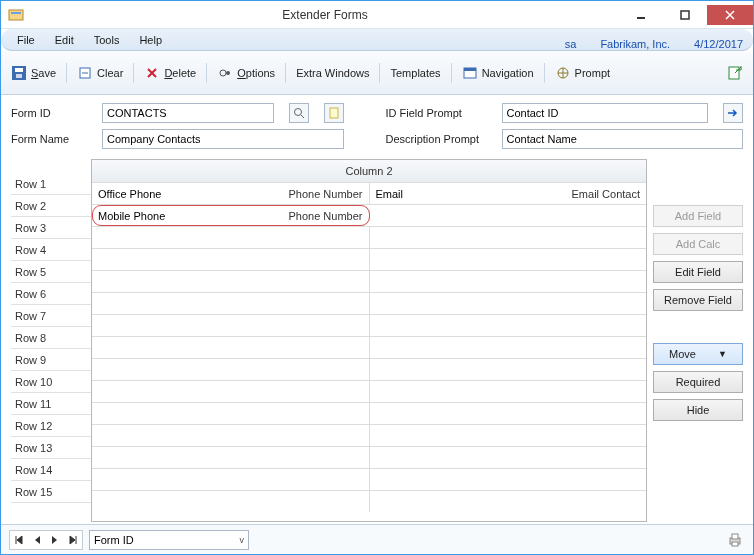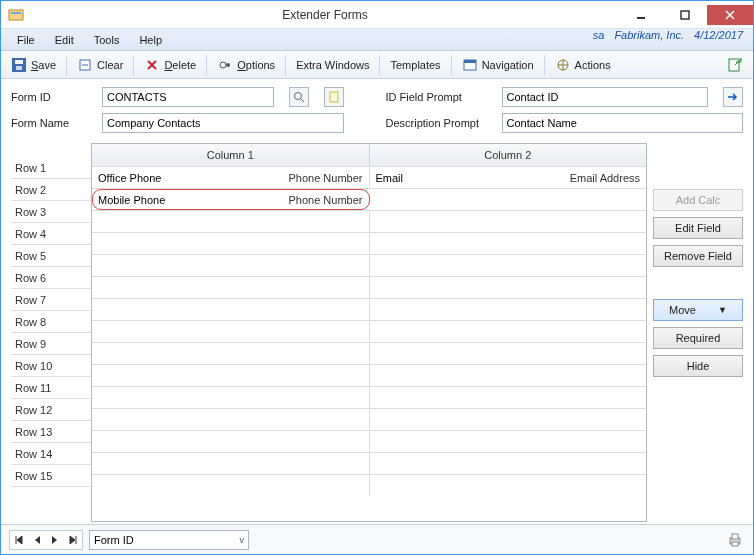--- a/index.html
+++ b/index.html
@@ -4,25 +4,25 @@
 <style>
   * { box-sizing: border-box; font-family: "Segoe UI", Tahoma, sans-serif; font-size: 11px; }
   html,body { margin:0; padding:0; }
   .window { width:754px; height:555px; border:1px solid #3c9ae6; background:#fff; display:flex; flex-direction:column; }
   .titlebar { height:28px; background:#fff; display:flex; align-items:center; border-bottom:1px solid #d8e6f2; }
   .titlebar .icon { width:22px; height:22px; margin:0 4px; display:flex; align-items:center; justify-content:center; }
   .titlebar .title { flex:1; text-align:center; color:#333; font-size:12px; }
   .winbtn { width:44px; height:20px; display:flex; align-items:center; justify-content:center; color:#555; }
   .winbtn.close { background:#c75050; color:#fff; width:46px; height:20px; }
   .winbtn svg { pointer-events:none; }
-  .menubar { height:22px; background:linear-gradient(#e9f1fa,#dce8f6); border-bottom:1px solid #b7cde2; display:flex; align-items:stretch; padding:0 6px; }
+  .menubar { height:22px; background:linear-gradient(#e9f1fa,#dce8f6); border-bottom:1px solid #b7cde2; display:flex; align-items:stretch; padding:0 6px;border-radius:11px; }
   .menuitem { padding:0 10px; display:flex; align-items:center; color:#1a1a1a; }
   .menubar .spacer { flex:1; }
-  .menubar .info { display:flex; align-items:flex-start; gap:10px; color:#1a4fad; padding-right:4px;font-style:italic;}
-  .toolbar { height:28px; background:linear-gradient(#f9fbfd,#ebf1f8); border-bottom:1px solid #c3d3e4; display:flex; align-items:center; padding:0 4px; gap:2px; }
+  .menubar .info { display:flex; align-items:flex-end; gap:24px; color:#1a4fad; padding-right:4px;}
+  .toolbar { height:44px; background:linear-gradient(#f9fbfd,#ebf1f8); border-bottom:1px solid #c3d3e4; display:flex; align-items:center; padding:0 4px; gap:2px; }
   .tbtn { display:flex; align-items:center; gap:4px; padding:2px 6px; color:#222; }
   .tbtn .u { text-decoration:underline; }
   .tsep { width:1px; height:20px; background:#c8d6e6; margin:0 2px; }
   .tbicon { width:16px; height:16px; display:flex; align-items:center; justify-content:center; }
   .toolbar .spacer { flex:1; }
   .form-area { padding:8px 10px 4px 10px; display:grid; grid-template-columns: 85px 1fr 30px 110px 1fr; column-gap:6px; row-gap:6px; align-items:center; }
   .lbl { color:#222; }
   .inputbox { border:1px solid #a9b7c7; background:#fff; height:20px; padding:0 4px; display:flex; align-items:center; overflow:hidden; white-space:nowrap; }
   .inputwrap { display:flex; align-items:center; gap:15px; }
   .iconbtn { width:20px; height:20px; border:1px solid #a9b7c7; background:#f4f7fa; display:flex; align-items:center; justify-content:center; }
@@ -167,21 +167,21 @@
       <span>Navigation</span>
     </div>
     <div class="tsep"></div>
     <div class="tbtn">
       <span class="tbicon">
           <svg width="14" height="14">
             <circle cx="7" cy="7" r="5" fill="none" stroke="#8a7a2a"></circle>
             <path d="M7 2 L7 12 M2 7 L12 7" stroke="#8a7a2a"></path>
           </svg>
         </span>
-      <span>Actions</span>
+      <span>Prompt</span>
     </div>
     <div class="spacer"></div>
     <div class="tbtn">
       <span class="tbicon">
           <svg width="16" height="16">
             <rect x="2" y="2" width="10" height="12" fill="#fff" stroke="#2a8a3a"></rect>
             <path d="M9 5 L14 5 L14 1" fill="none" stroke="#2a8a3a"></path>
             <path d="M8 8 L14 2" stroke="#2a8a3a"></path>
           </svg>
         </span>
@@ -244,32 +244,31 @@
           <div class="rowlabel">Row 9</div>
           <div class="rowlabel">Row 10</div>
           <div class="rowlabel">Row 11</div>
           <div class="rowlabel">Row 12</div>
           <div class="rowlabel">Row 13</div>
           <div class="rowlabel">Row 14</div>
           <div class="rowlabel">Row 15</div>
         </div>
       <div class="grid" style="flex:1;">
         <div class="gridhead">
-          <div class="colhead">Column 1</div>
           <div class="colhead">Column 2</div>
         </div>
         <div class="gridbody" id="gridbody">
             <div class="gridrow">
               <div class="cell">
                 <span class="left">Office Phone</span>
                 <span class="right">Phone Number</span>
               </div>
               <div class="cell">
                 <span class="left">Email</span>
-                <span class="right">Email Address</span>
+                <span class="right">Email Contact</span>
               </div>
             </div>
             <div class="gridrow">
               <div class="cell selected">
                 <span class="left">Mobile Phone</span>
                 <span class="right">Phone Number</span>
               </div>
               <div class="cell">
                 <span class="left"></span>
                 <span class="right"></span>
@@ -402,20 +401,21 @@
               </div>
               <div class="cell">
                 <span class="left"></span>
                 <span class="right"></span>
               </div>
             </div>
           </div>
       </div>
     </div>
     <div class="sidebtns">
+      <div class="btn disabled">Add Field</div>
       <div class="btn disabled">Add Calc</div>
       <div class="btn">Edit Field</div>
       <div class="btn">Remove Field</div>
       <div class="gap"></div>
       <div class="btn primary">
           <span>Move</span>
           <span class="caret">▼</span>
         </div>
       <div class="btn">Required</div>
       <div class="btn">Hide</div>

